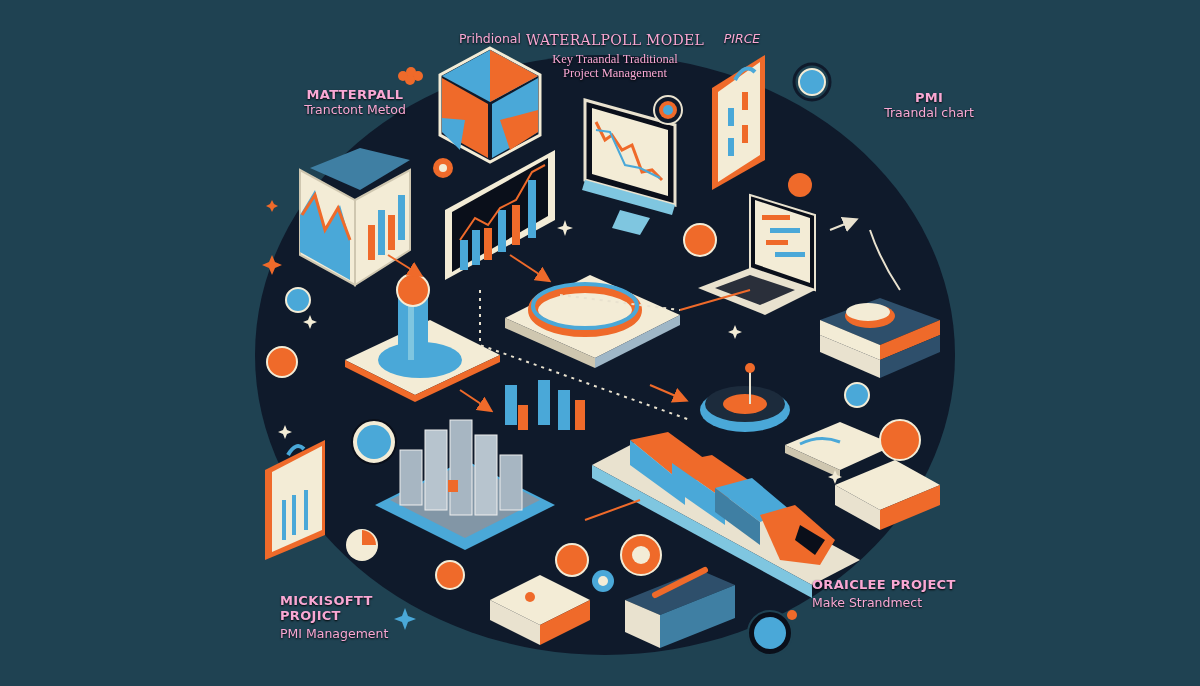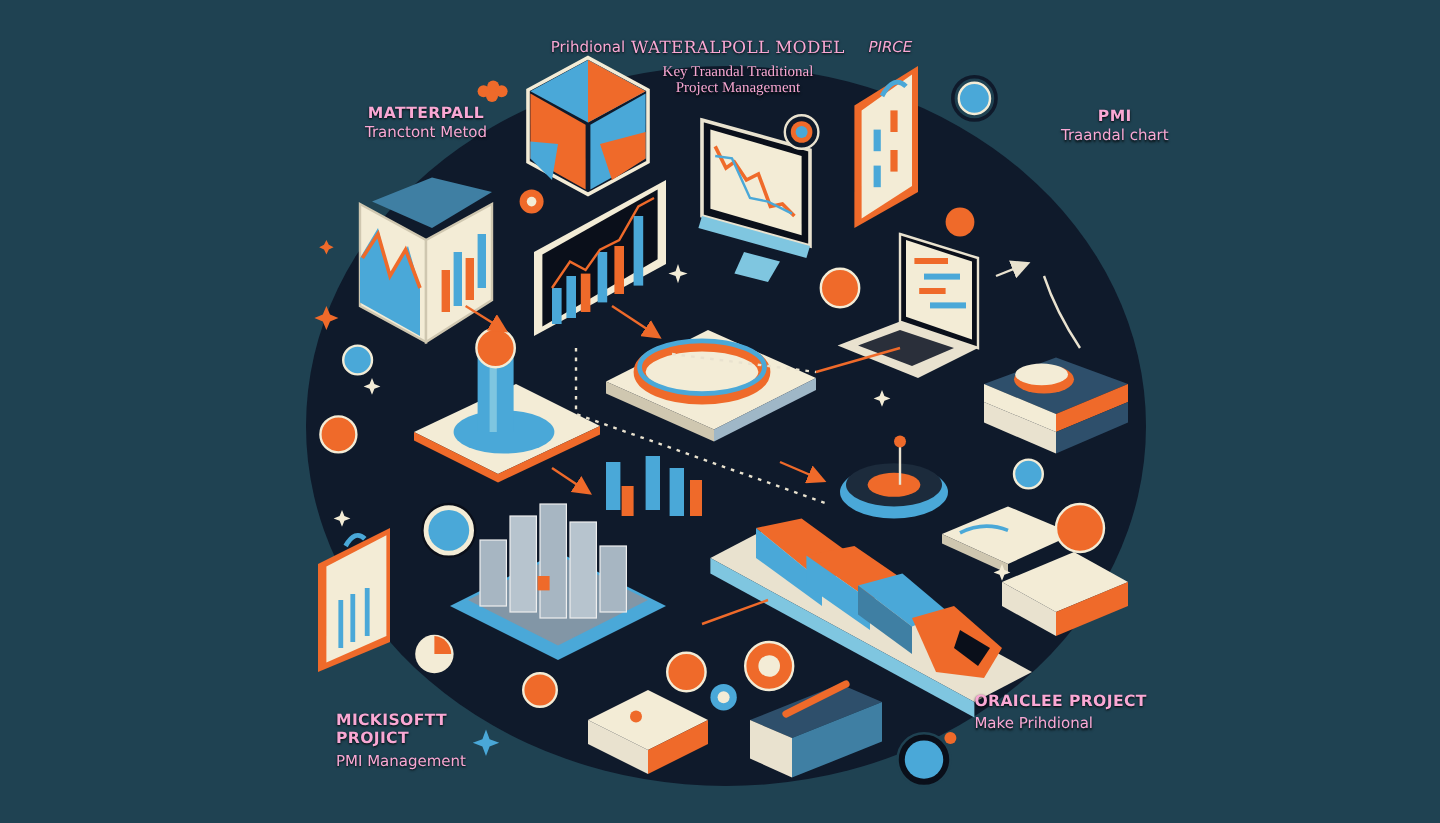--- a/index.html
+++ b/index.html
@@ -292,15 +292,15 @@
     <div class="t2">Traandal chart</div>
   </div>
 
   <div class="label" style="left:280px; top:594px; width:150px; text-align:left;">
     <div class="t1">MICKISOFTT PROJICT</div>
     <div class="t2" style="margin-top:3px;">PMI Management</div>
   </div>
 
   <div class="label" style="left:812px; top:578px; width:150px; text-align:left;">
     <div class="t1">ORAICLEE PROJECT</div>
-    <div class="t2" style="margin-top:3px;">Make Prihdional</div>
+    <div class="t2" style="margin-top:3px;">Make Strandmect</div>
   </div>
 </div>
 
 </body></html>

